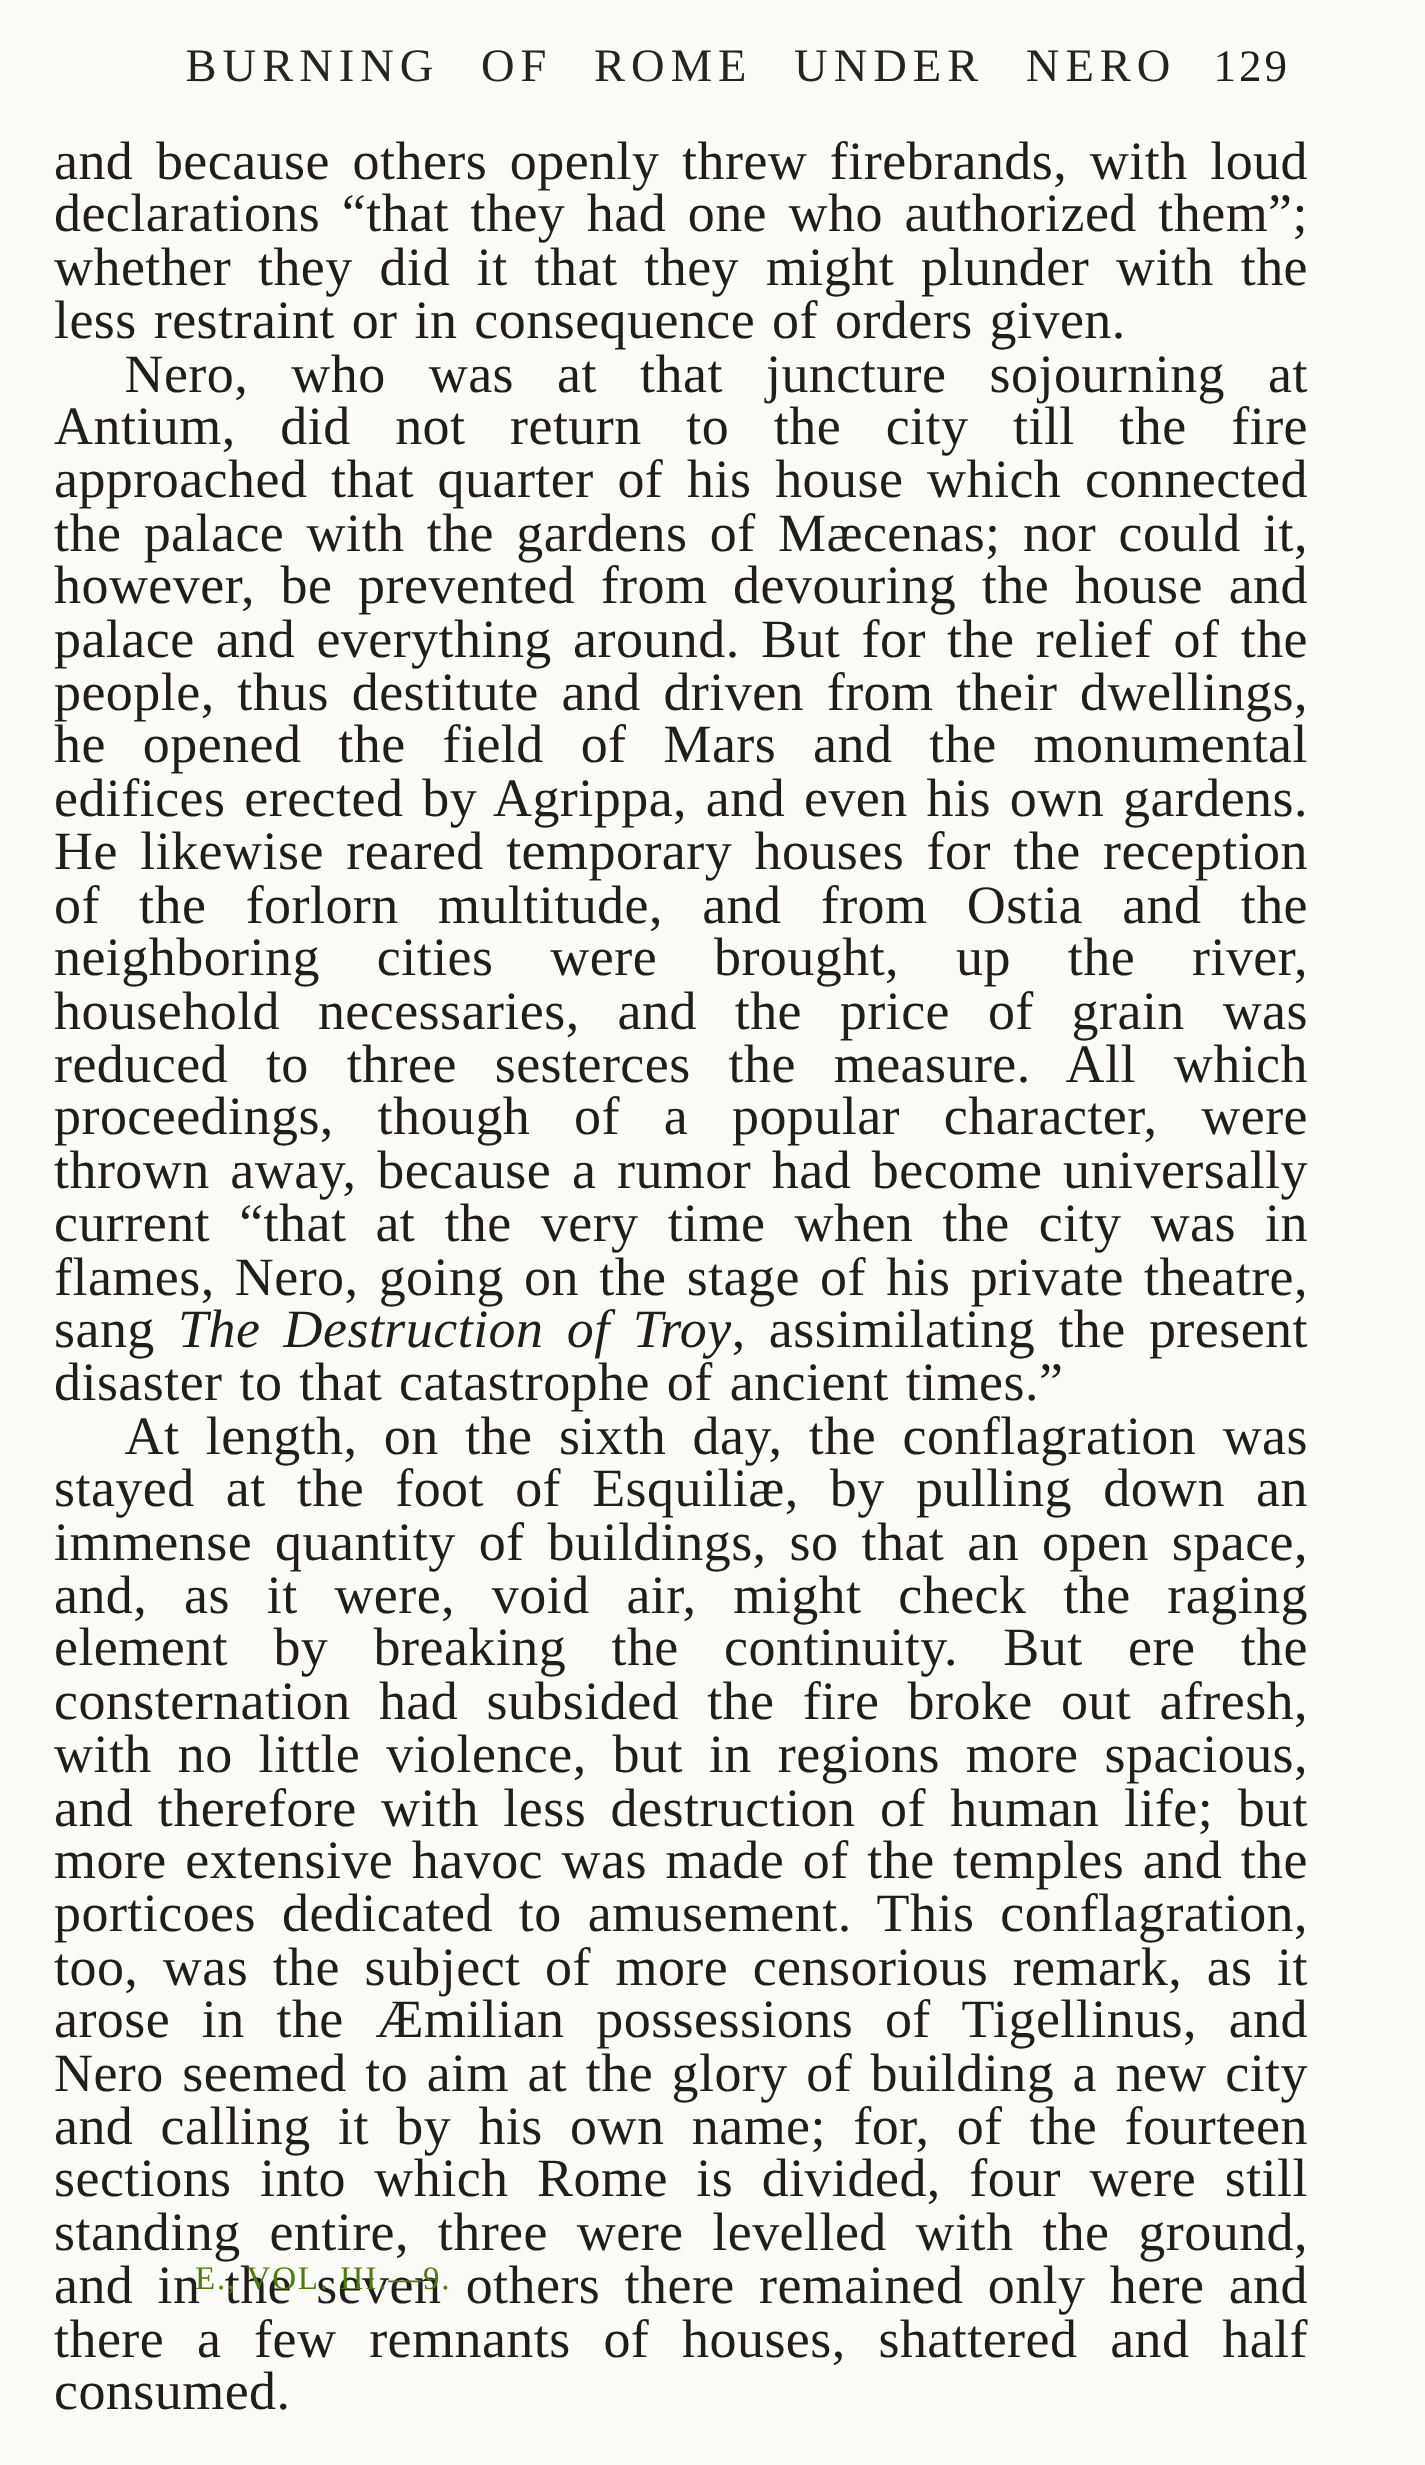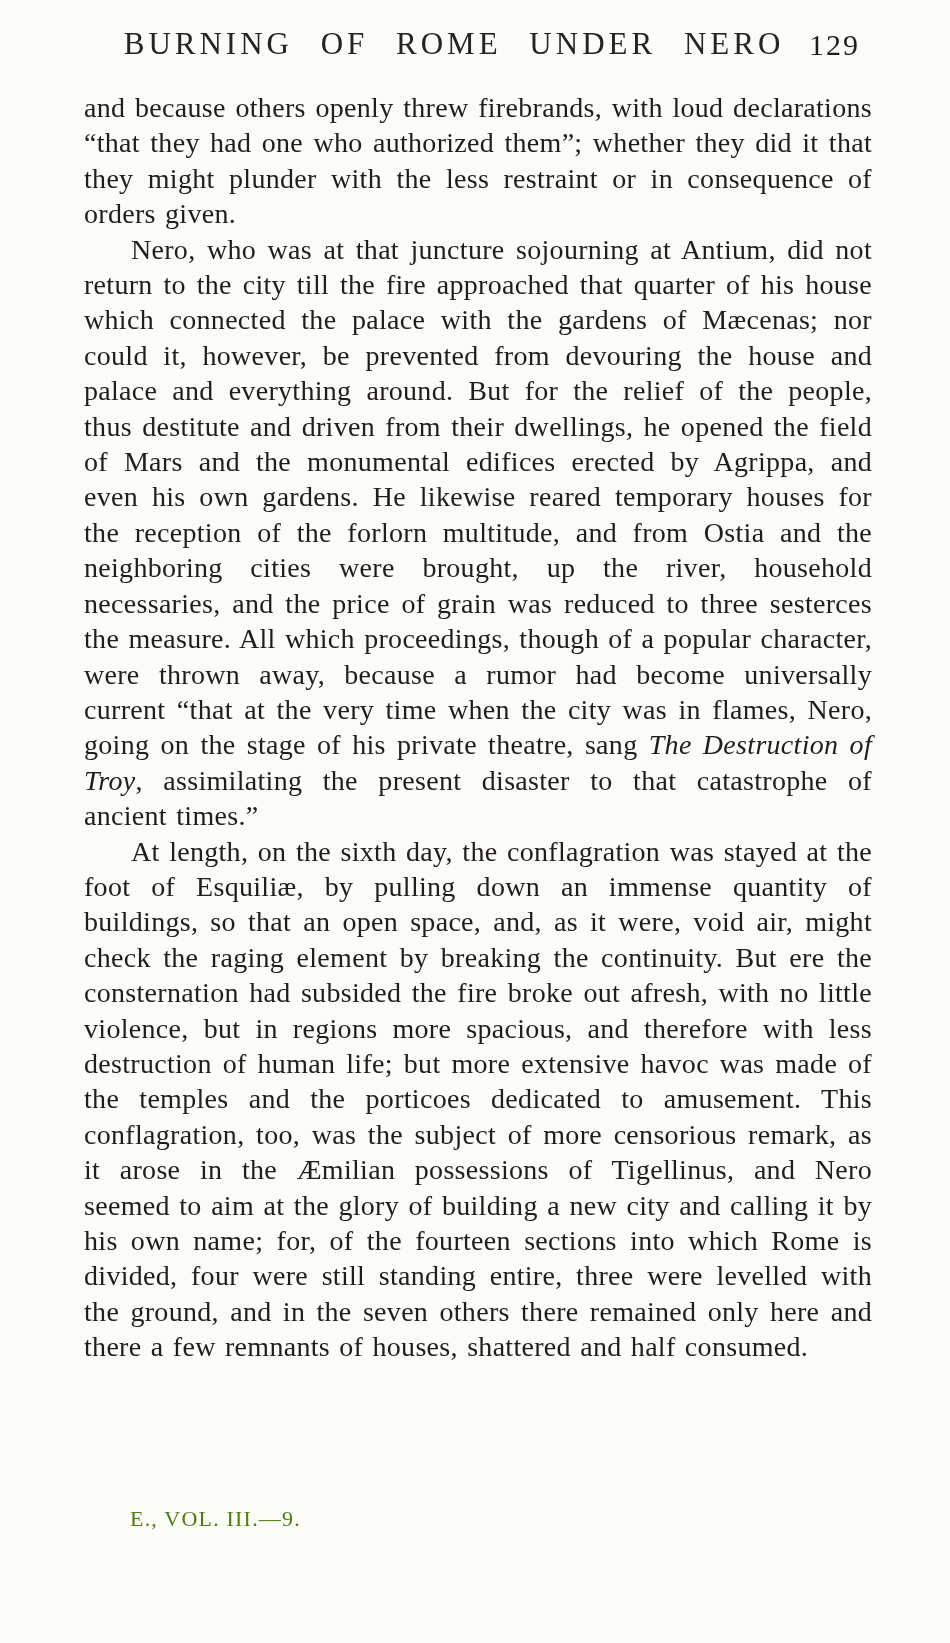--- a/index.html
+++ b/index.html
@@ -35,25 +35,24 @@
   }
   .page-num {
     position: absolute;
     right: 12px;
     top: 2px;
     font-size: 30px;
     letter-spacing: 2px;
   }
   .body {
     text-align: justify;
-    font-size: 28px;
+    font-size: 36px;
     line-height: 35.4px;
     letter-spacing: 0.3px;
     word-spacing: 2px;
-    margin-left: 48px;
   }
   p.para { margin: 0; padding: 0; }
   p.para.indent { text-indent: 47px; }
   .italic { font-style: italic; }
   .footer {
     position: absolute;
     left: 130px;
     top: 1506px;
     font-size: 22px;
     letter-spacing: 1.2px;

